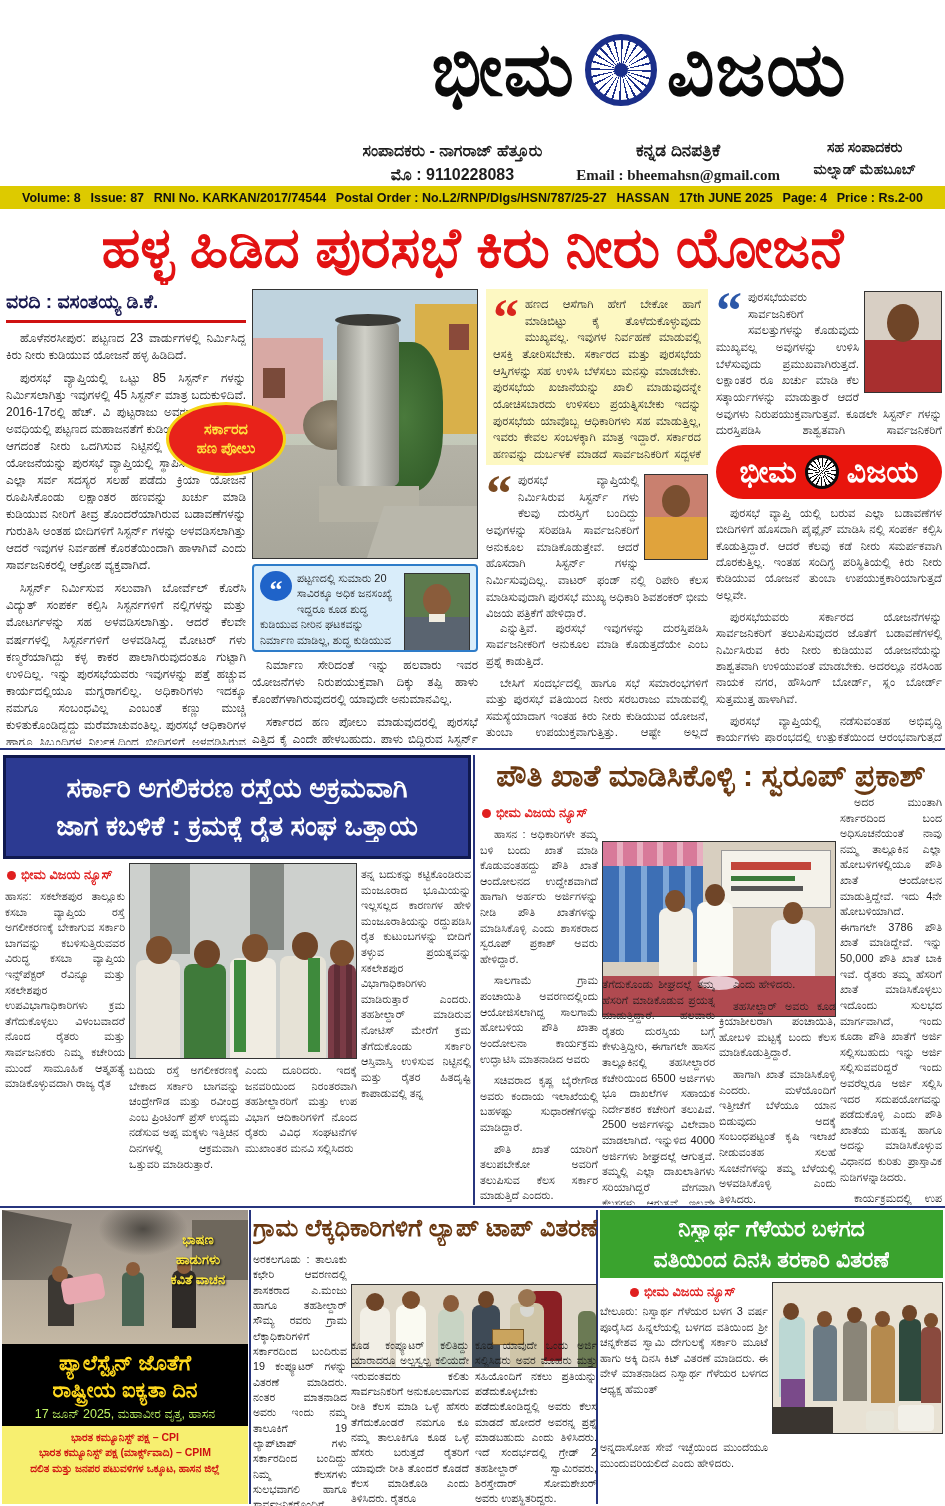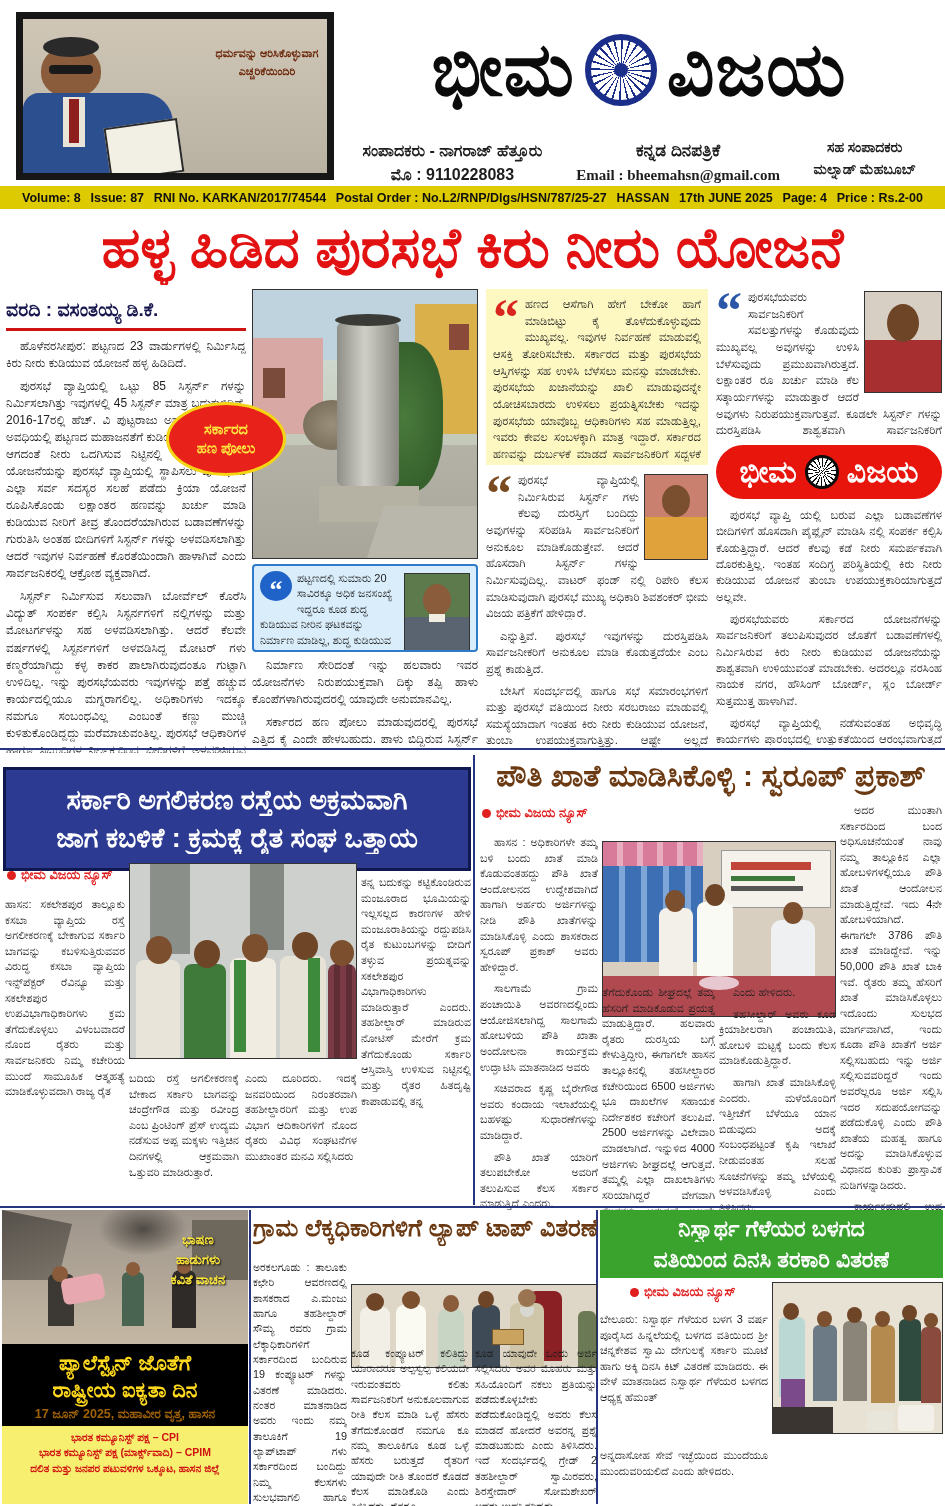--- a/index.html
+++ b/index.html
@@ -1,21 +1,21 @@
 <!DOCTYPE html>
 <html><head>
 <meta charset="utf-8">
 <style>
   html,body{margin:0;padding:0;background:#e9e9e9;}
   .page{position:relative;width:945px;height:1506px;background:#ffffff;margin:0 auto;
         font-family:"Liberation Sans",sans-serif;color:#1d1d1d;overflow:hidden;}
   .a{position:absolute;}
   .just{text-align:justify;}
   .page p{margin:0 0 6px;text-indent:14px;}
-  .colbox{overflow:hidden;font-size:12px;line-height:1.42;margin-top:8px;}
+  .colbox{overflow:hidden;font-size:12px;line-height:1.42;}
   
   .frame{left:16px;top:12px;width:318px;height:168px;border:7px solid #161616;background:#d8d2c6;box-sizing:border-box;overflow:hidden;}
   .frame-cap{right:4px;top:26px;width:112px;text-align:center;color:#6b2408;font-weight:bold;font-size:11px;line-height:1.6;}
   .titlewrap{left:338px;top:16px;width:602px;height:108px;display:flex;align-items:center;justify-content:center;gap:10px;overflow:hidden;}
   .title-txt{font-size:74px;font-weight:800;color:#0b0b0b;white-space:nowrap;letter-spacing:1px;}
   .chakra{width:72px;height:72px;border-radius:50%;border:6px solid #1b2f8a;box-sizing:border-box;
           background:repeating-conic-gradient(#1b2f8a 0deg 4deg,#ffffff 4deg 15deg);position:relative;flex:0 0 auto;}
   .chakra::after{content:"";position:absolute;left:50%;top:50%;width:14px;height:14px;margin:-7px 0 0 -7px;border-radius:50%;background:#1b2f8a;}
   .mastrow{left:338px;top:126px;width:602px;height:58px;display:flex;align-items:flex-end;}
   .mcell{flex:1;text-align:center;font-weight:bold;}
@@ -53,55 +53,44 @@
   .lcol4{left:716px;top:0;width:226px;height:456px;}
   .quote-plain{font-size:11.5px;line-height:1.45;height:152px;overflow:hidden;text-align:justify;}
   .logo-banner{margin:4px 0 6px;height:54px;background:#e8150d;border-radius:27px;display:flex;align-items:center;
                justify-content:center;gap:8px;color:#ffffff;font-weight:800;font-size:30px;white-space:nowrap;overflow:hidden;}
   .chakra-b{width:34px;height:34px;border-radius:50%;border:3px solid #0d0d0d;box-sizing:border-box;
             background:repeating-conic-gradient(#0d0d0d 0deg 6deg,#ffffff 6deg 20deg);flex:0 0 auto;}
   .hline{left:0;width:945px;height:2px;background:#27357e;}
   
   .mid{left:0;top:753px;width:945px;height:452px;}
   .vsep{width:2px;background:#27357e;}
-  .bluebox{left:0;top:12px;width:468px;height:104px;background:#2c3a92;border:3px solid #10194f;box-sizing:border-box;
+  .bluebox{left:0;top:0;width:468px;height:104px;background:#2c3a92;border:3px solid #10194f;box-sizing:border-box;
            display:flex;flex-direction:column;align-items:center;justify-content:center;gap:7px;}
   .bluebox span{color:#fff;font-weight:800;font-size:27px;white-space:nowrap;overflow:hidden;max-width:455px;}
   .tag{color:#e01f1f;font-weight:bold;font-size:13px;display:flex;align-items:center;gap:5px;}
   .dot{width:9px;height:9px;border-radius:50%;background:#e01f1f;display:inline-block;}
   .brown-h{color:#6b3a13;font-weight:800;text-align:center;white-space:nowrap;overflow:hidden;}
   .greenbox{left:0;top:0;width:343px;height:68px;background:#3aa32e;display:flex;flex-direction:column;align-items:center;justify-content:center;gap:5px;}
   .greenbox span{color:#fff;font-weight:800;font-size:22px;white-space:nowrap;overflow:hidden;max-width:335px;}
   
   .pal{left:2px;top:0;width:246px;height:294px;background:#f7ef70;overflow:hidden;}
   .pal-top{color:#8a1a0a;font-weight:bold;font-size:10.5px;text-align:center;padding:4px 2px;line-height:1.45;}
   .pal-photo{position:relative;width:246px;height:134px;background:linear-gradient(180deg,#9c938a 0%,#b3a898 55%,#c4b8a4 100%);overflow:hidden;}
   .pal-ov{position:absolute;right:4px;top:20px;width:92px;text-align:center;color:#ffe93c;font-weight:800;font-size:13px;line-height:1.55;text-shadow:1px 1px 2px #000;}
   .pal-black{background:#000;text-align:center;padding:5px 0 4px;}
   .pal-t{color:#ffd91e;font-weight:800;font-size:21px;line-height:1.3;}
-  .pal-d{color:#a16207;font-weight:bold;font-size:12.5px;margin-top:3px;}
+  .pal-d{color:#bef264;font-weight:normal;font-size:12.5px;margin-top:3px;}
   .pal-bot{color:#cf1111;font-weight:bold;font-size:10.5px;text-align:center;padding:4px 0;line-height:1.5;}
   .smalltxt{font-size:11px;line-height:1.42;}
 </style>
 </head>
 <body>
 
 <div class="page">
 
-  <div class="a frame">
-    <div class="a" style="left:0;top:0;width:100%;height:100%;background:linear-gradient(180deg,#cfc6b6,#b9b2a2);"></div>
-    <div class="a" style="left:18px;top:26px;width:60px;height:52px;border-radius:50% 50% 45% 45%;background:#8a5c3b;"></div>
-    <div class="a" style="left:20px;top:18px;width:56px;height:20px;border-radius:50%;background:#2a2a2a;"></div>
-    <div class="a" style="left:26px;top:46px;width:44px;height:9px;background:#1a1a1a;border-radius:4px;"></div>
-    <div class="a" style="left:0px;top:74px;width:150px;height:80px;background:#2c4f8f;border-radius:16px 30px 0 0;"></div>
-    <div class="a" style="left:40px;top:78px;width:22px;height:50px;background:#e8e4d8;"></div>
-    <div class="a" style="left:46px;top:80px;width:10px;height:44px;background:#8f1f1f;"></div>
-    <div class="a" style="left:84px;top:104px;width:70px;height:50px;background:#f2efe4;border:2px solid #2b2b2b;transform:rotate(-8deg);"></div>
-    <div class="a frame-cap">ಧರ್ಮವನ್ನು ಆರಿಸಿಕೊಳ್ಳುವಾಗ ಎಚ್ಚರಿಕೆಯಿಂದಿರಿ</div>
-  </div>
 
   <div class="a titlewrap">
     <span class="title-txt">ಭೀಮ</span>
     <span class="chakra"></span>
     <span class="title-txt">ವಿಜಯ</span>
   </div>
 
   <div class="a mastrow">
     <div class="mcell" style="flex:0 0 38%;">
       <div class="mline1">ಸಂಪಾದಕರು - ನಾಗರಾಜ್ ಹೆತ್ತೂರು</div>

